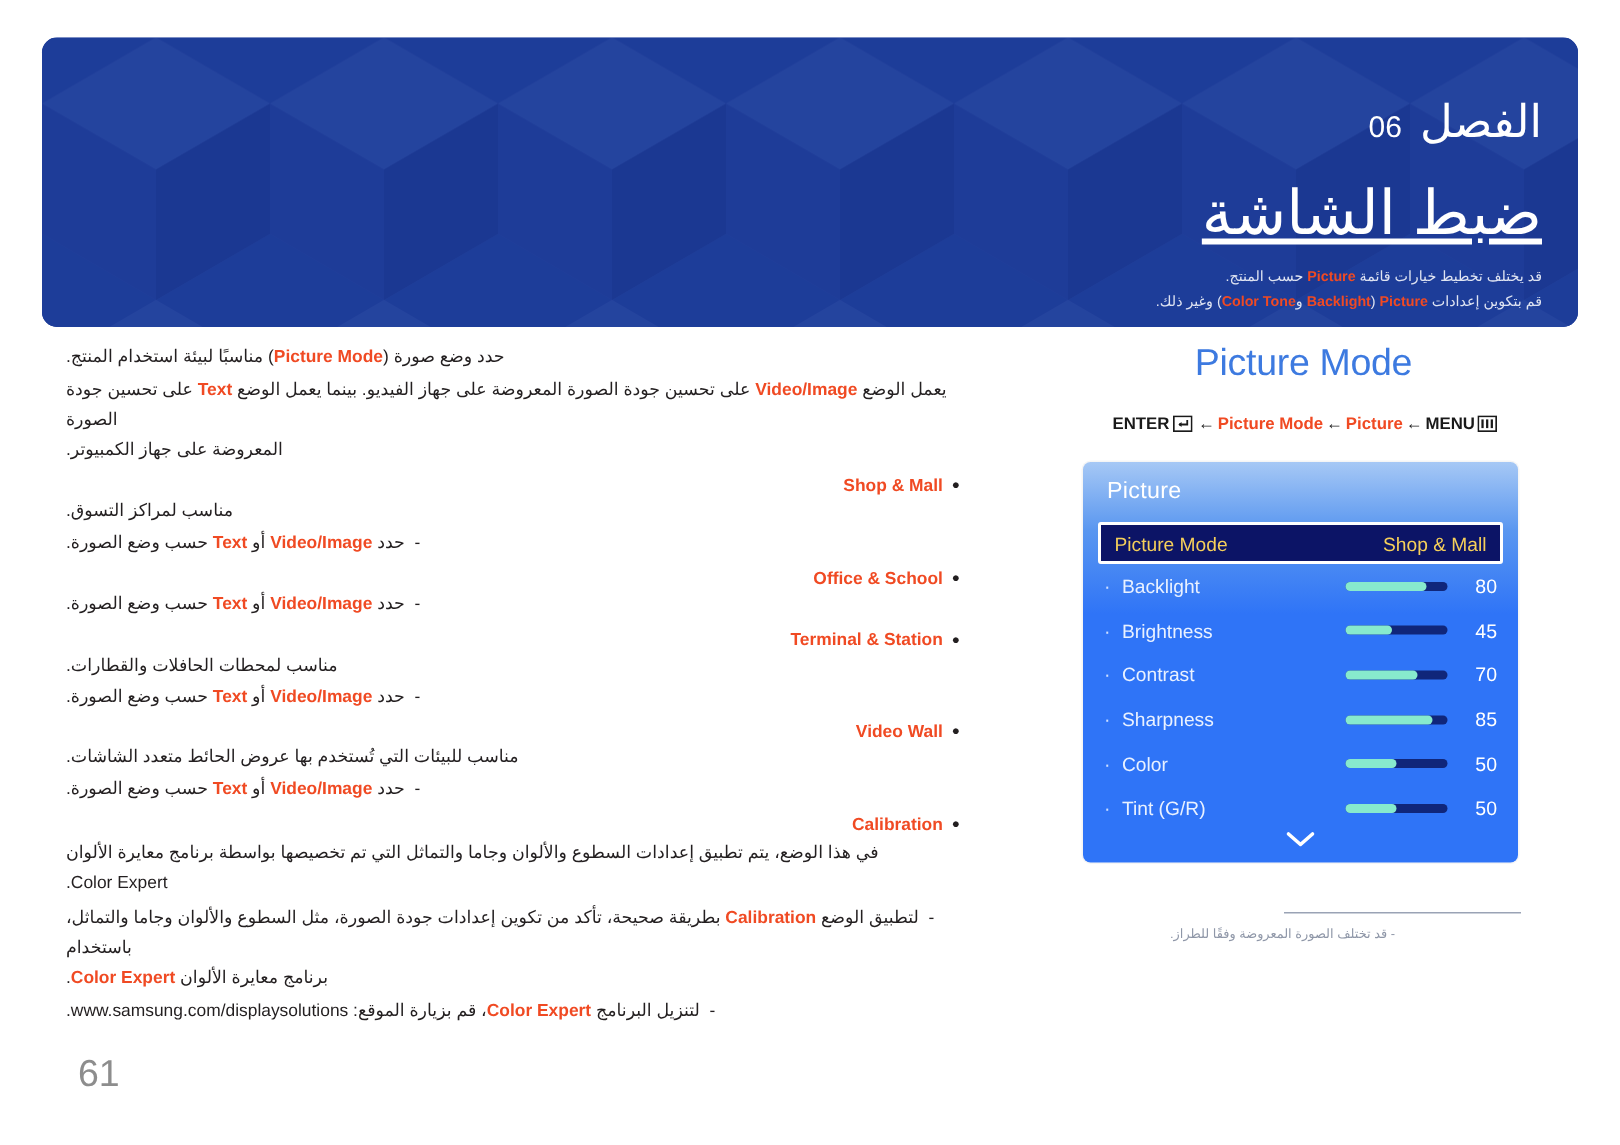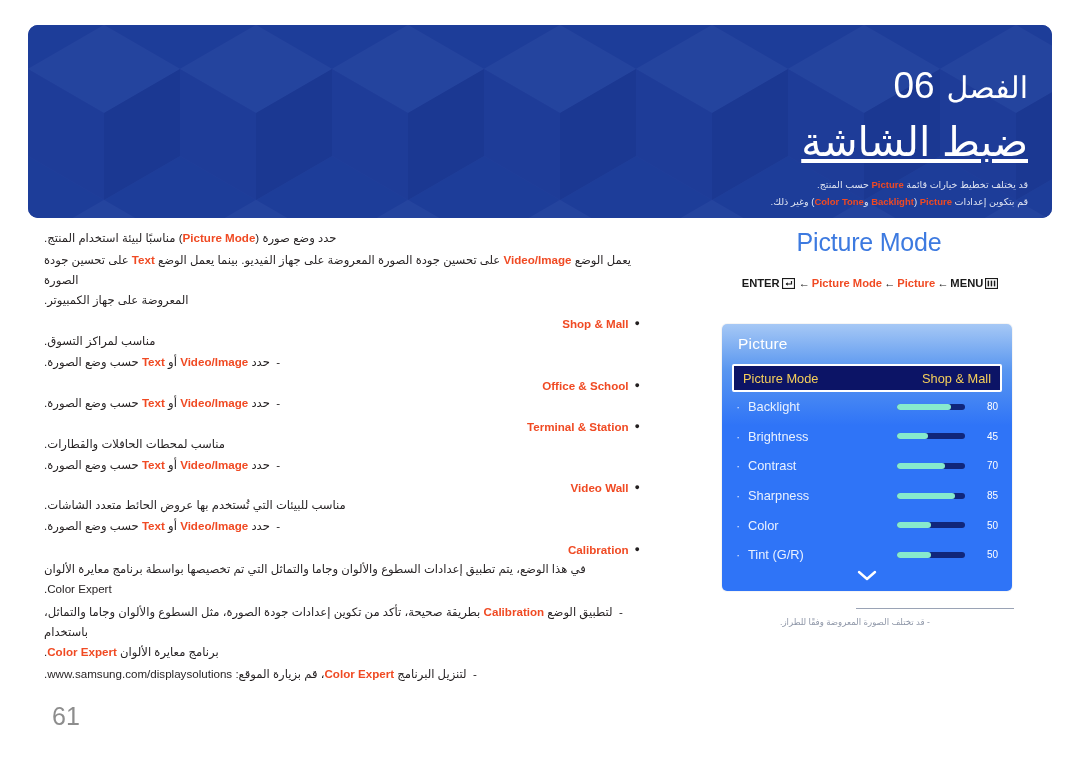--- a/index.html
+++ b/index.html
@@ -51,21 +51,21 @@
     right: 24px;
     top: 38px;
     color: #ffffff;
     font-size: 30px;
     font-weight: 300;
     letter-spacing: 0.5px;
     white-space: nowrap;
     line-height: 1.25;
   }
   .chapter-line .num {
-    font-size: 37px;
+    font-size: 20px;
     margin-right: 12px;
   }
   .chapter-title {
     position: absolute;
     right: 24px;
     top: 93px;
     color: #ffffff;
     font-size: 41px;
     font-weight: 400;
     white-space: nowrap;
@@ -99,21 +99,21 @@
     font-weight: 400;
     letter-spacing: -0.2px;
     margin: 0 0 20px 0;
     padding-right: 14px;
   }
   .nav-path {
     text-align: center;
     font-size: 11.2px;
     font-weight: 700;
     color: #1a1a1a;
-    margin-bottom: 33px;
+    margin-bottom: 17px;
     white-space: nowrap;
     padding-right: 10px;
   }
   .nav-path .accent { color: #f04a23; }
   .nav-path .arrow { color: #1a1a1a; font-weight: 400; padding: 0 2px; }
   .glyph-enter, .glyph-menu {
     display: inline-block;
     vertical-align: -2px;
     margin: 0 2px;
   }
@@ -195,21 +195,21 @@
     margin-right: 9px;
   }
   .slider .fill {
     position: absolute;
     left: 0; top: 0; bottom: 0;
     border-radius: 3px;
     background: #87eacd;
   }
   .tv-row .num {
     color: #ffffff;
-    font-size: 10px;
+    font-size: 13px;
     width: 24px;
     text-align: right;
     flex: 0 0 24px;
     white-space: nowrap;
   }
   .tv-chevron {
     position: absolute;
     left: 0; right: 0;
     bottom: 9px;
     text-align: center;

